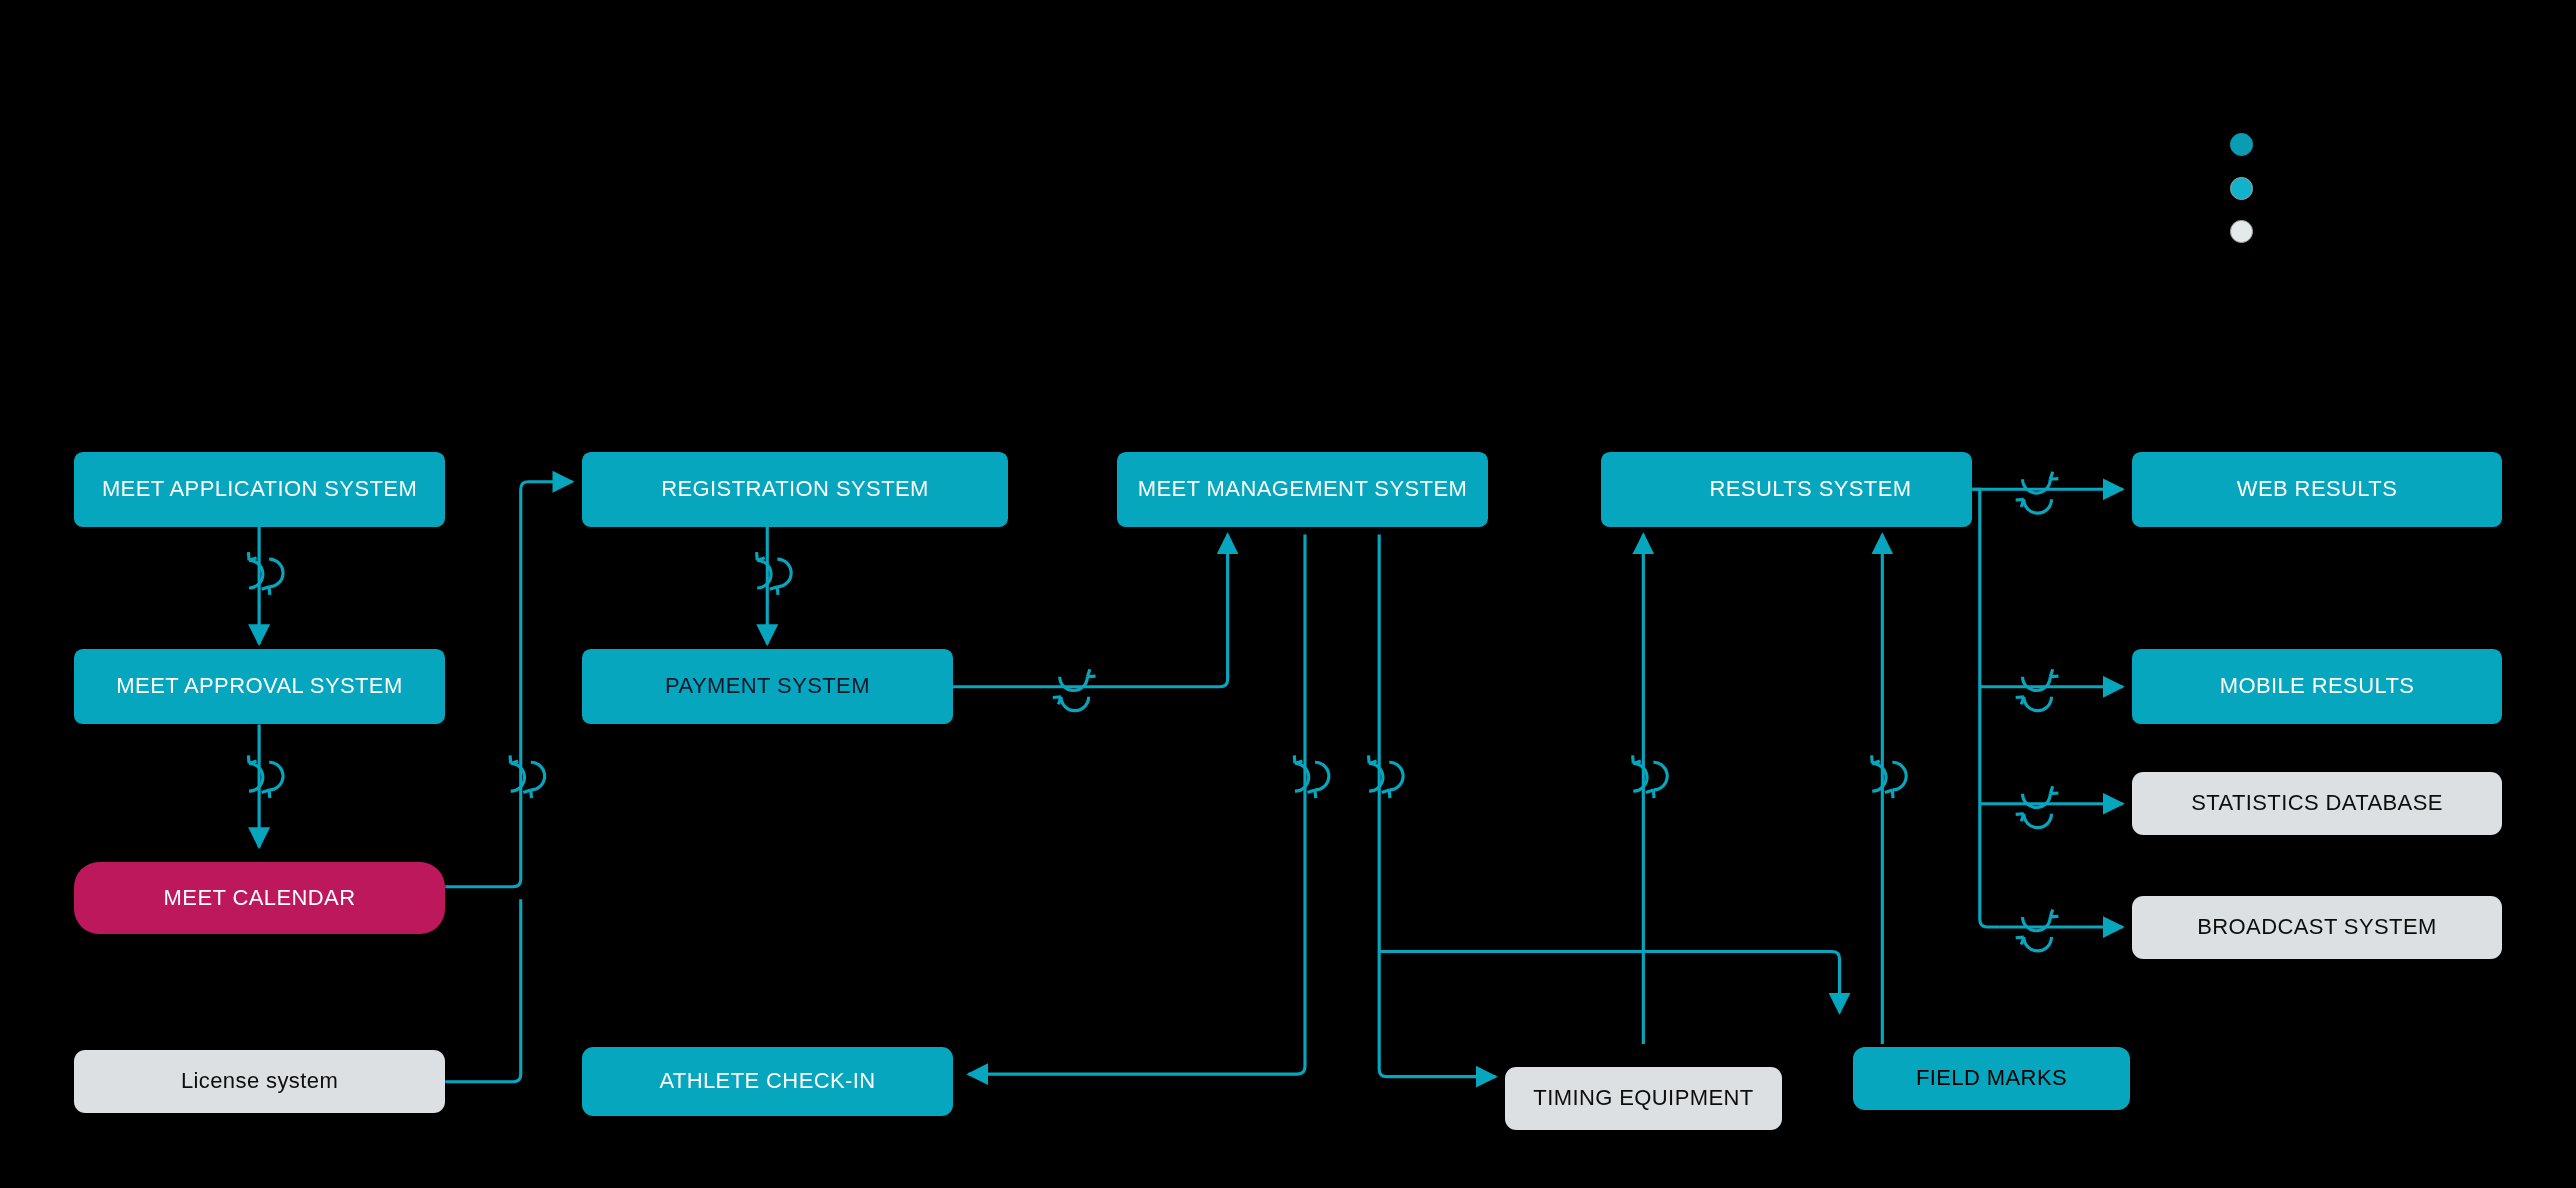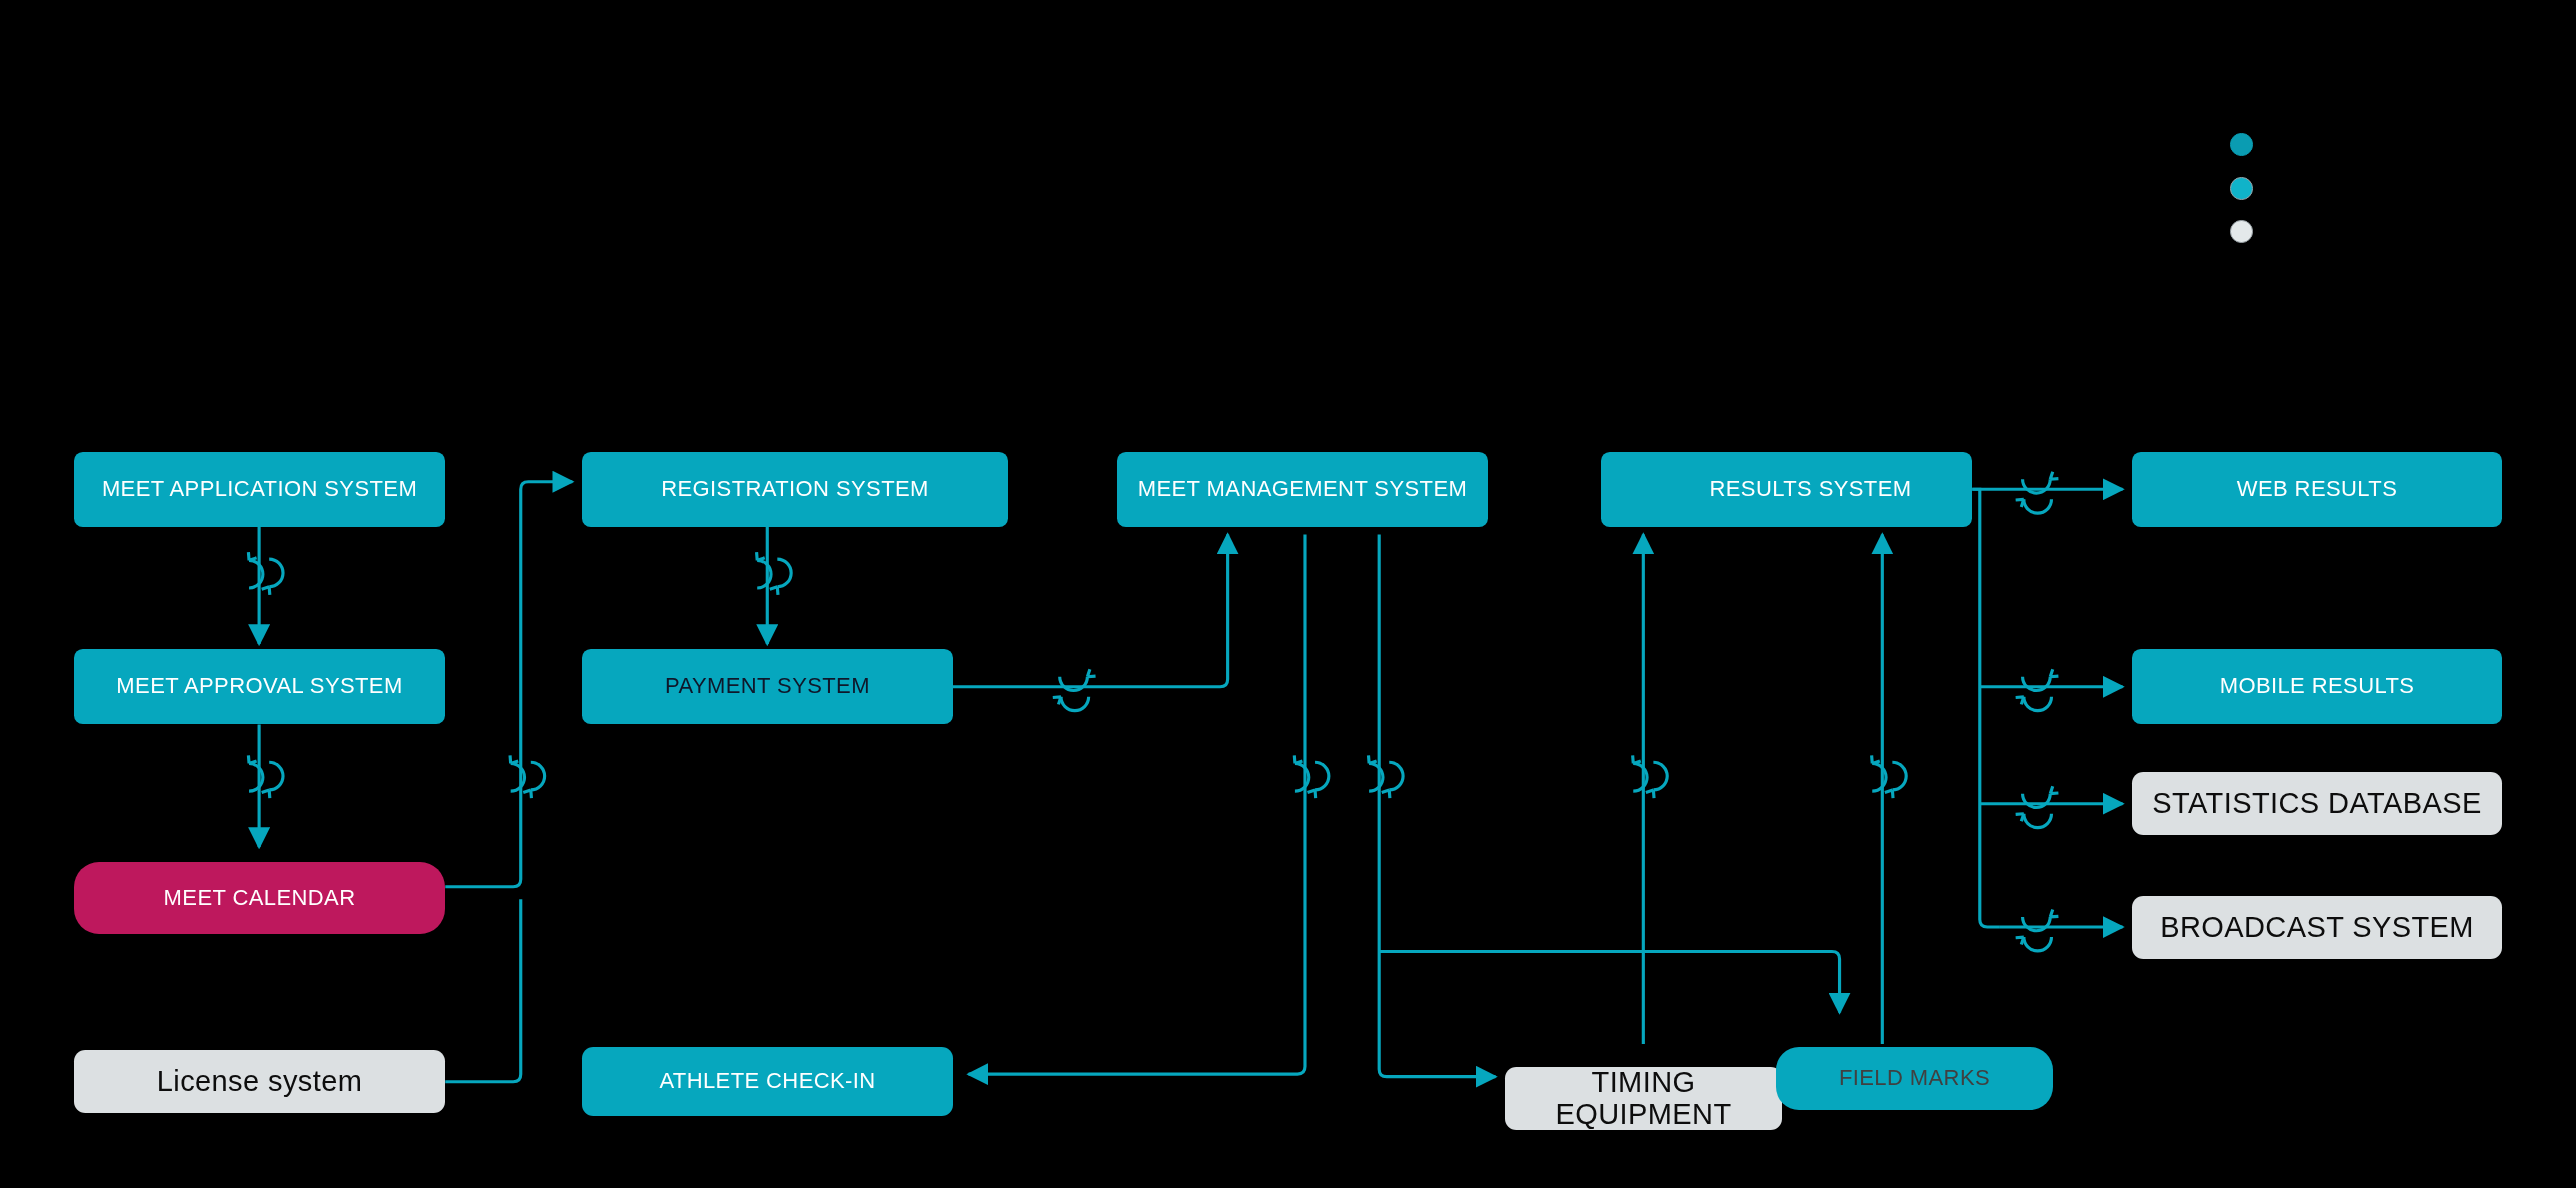--- a/index.html
+++ b/index.html
@@ -38,21 +38,21 @@
   }
   .node.teal {
     background: #06a7be;
     color: #ffffff;
     font-size: 22px;
     font-weight: 400;
   }
   .node.grey {
     background: #dce0e2;
     color: #0d0d0d;
-    font-size: 29px;
+    font-size: 22px;
     font-weight: 400;
   }
   .legend {
     position: absolute;
   }
   .legend-dot {
     position: absolute;
     border-radius: 50%;
     box-sizing: border-box;
   }
@@ -214,21 +214,21 @@
   <div class="node teal" style="left: 582px; top: 1047px; width: 371px; height: 69px; border-radius: 11.3px; background: rgb(6, 167, 190); color: rgb(255, 255, 255);">
       <span>ATHLETE CHECK-IN</span>
     </div>
 
   <div class="node teal" style="left: 1601px; top: 452px; width: 371px; height: 75px; border-radius: 8.8px; background: rgb(6, 167, 190); color: rgb(255, 255, 255); padding-left: 48px;">
       <span>RESULTS SYSTEM</span>
     </div>
   <div class="node grey" style="left: 1505px; top: 1047px; width: 277px; height: 63px; border-radius: 11.3px; background: rgb(220, 224, 226); color: rgb(13, 13, 13); margin-top: 20px;">
       <span>TIMING EQUIPMENT</span>
     </div>
-  <div class="node teal" style="left: 1776px; top: 1047px; width: 277px; height: 63px; border-radius: 23px; background: rgb(6, 167, 190); color: #404040;">
+  <div class="node teal" style="left: 1853px; top: 1047px; width: 277px; height: 63px; border-radius: 12px; background: rgb(6, 167, 190); color: #000000;">
       <span>FIELD MARKS</span>
     </div>
 
   <div class="node teal" style="left: 2132px; top: 452px; width: 370px; height: 75px; border-radius: 8.8px; background: rgb(6, 167, 190); color: rgb(255, 255, 255);">
       <span>WEB RESULTS</span>
     </div>
   <div class="node teal" style="left: 2132px; top: 649px; width: 370px; height: 75px; border-radius: 8.8px; background: rgb(6, 167, 190); color: rgb(255, 255, 255);">
       <span>MOBILE RESULTS</span>
     </div>
   <div class="node grey" style="left: 2132px; top: 772px; width: 370px; height: 63px; border-radius: 11.3px; background: rgb(220, 224, 226); color: rgb(13, 13, 13);">

